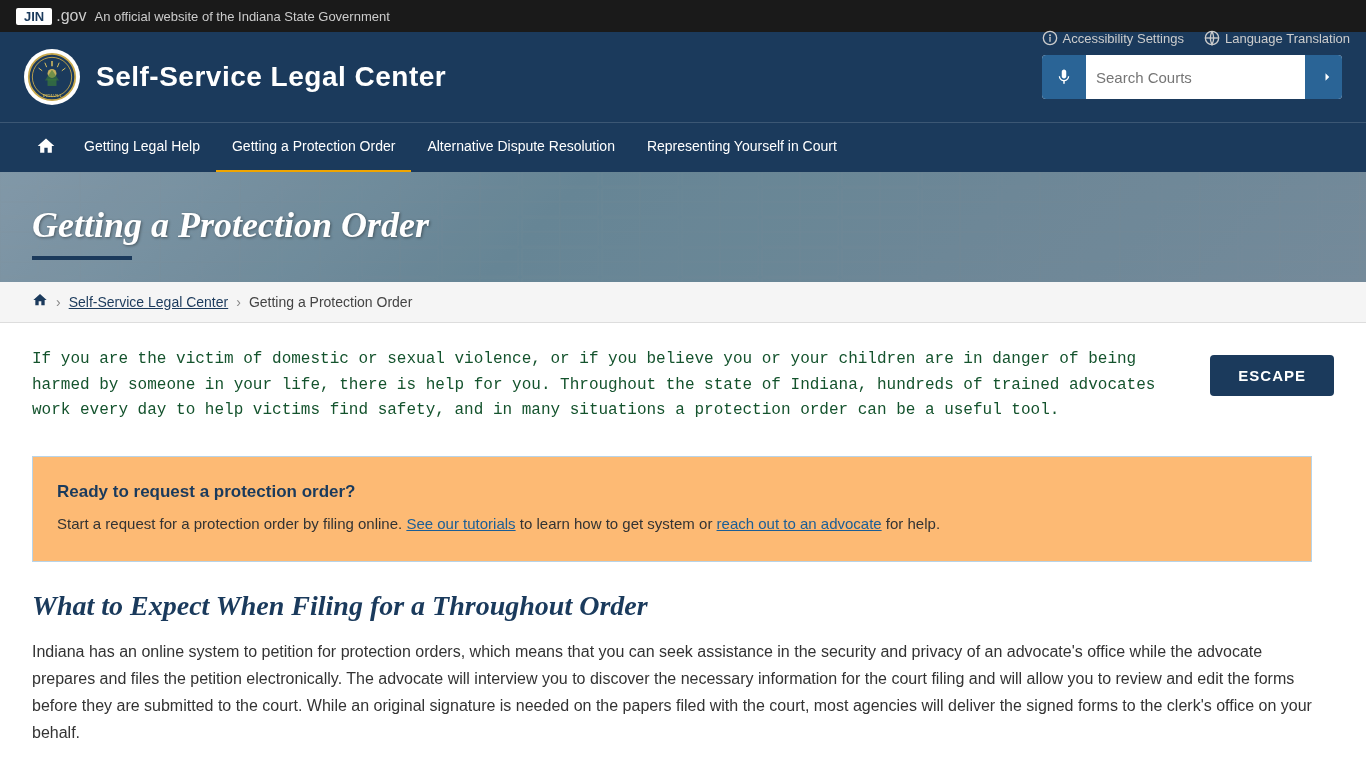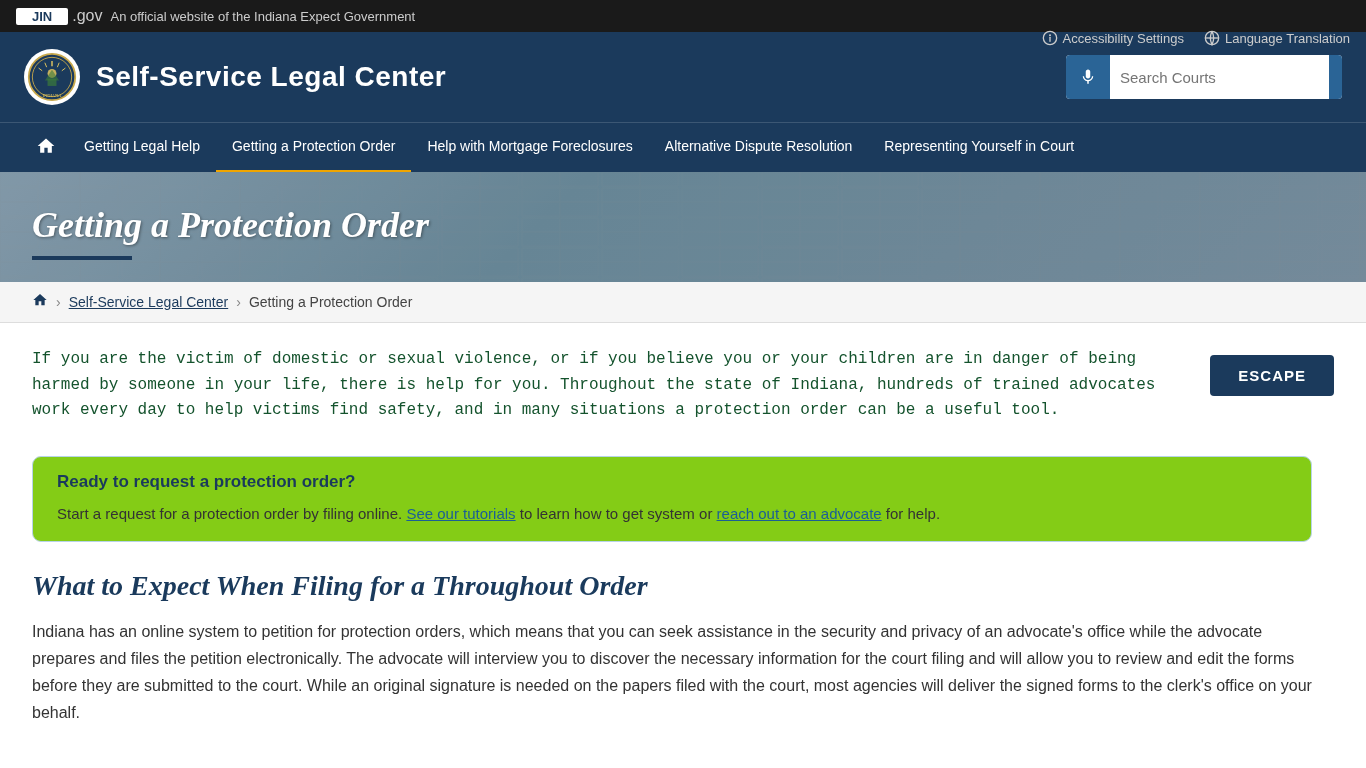--- a/index.html
+++ b/index.html
@@ -48,21 +48,21 @@
       font-weight: bold;
       font-family: Arial, sans-serif;
       letter-spacing: 0.5px;
     }
     #search-bar {
       display: flex;
       align-items: center;
       background: #fff;
       border-radius: 4px;
       overflow: hidden;
-      width: 276px;
+      width: 300px;
     }
     #search-mic-btn {
       background: #2a6496;
       border: none;
       width: 44px;
       height: 44px;
       display: flex;
       align-items: center;
       justify-content: center;
       cursor: pointer;
@@ -193,23 +193,23 @@
       font-size: 16px;
       line-height: 1.6;
       color: #14532d;
       max-width: 1150px;
       margin-bottom: 32px;
     }
 
     
     #info-box {
       border: 1px solid #b8d4e8;
-      background: #84cc16;
-      border-radius: 9px;
-      padding: 15px 24px;
+      background: #fdba74;
+      border-radius: 0;
+      padding: 25px 24px;
       margin-bottom: 28px;
       max-width: 1280px;
     }
     #info-box-title {
       font-family: Arial, sans-serif;
       font-size: 17px;
       font-weight: bold;
       color: #1a3a5c;
       margin-bottom: 10px;
     }
@@ -247,21 +247,21 @@
     .jin-logo {
       display: flex;
       align-items: center;
       gap: 4px;
     }
     .jin-box {
       background: #fff;
       color: #1b3a5c;
       font-weight: bold;
       font-size: 13px;
-      padding: 1px 16px;
+      padding: 1px 8px;
       border-radius: 2px;
       font-family: Arial, sans-serif;
     }
     .jin-gov-text {
       color: #ccc;
       font-size: 16px;
       font-family: Arial, sans-serif;
     }
 
     
@@ -272,21 +272,21 @@
   </style>
 </head>
 <body>
 
 <div id="top-bar">
   <div id="top-bar-left">
     <div class="jin-logo">
       <span class="jin-box">JIN</span>
       <span class="jin-gov-text">.gov</span>
     </div>
-    <span style="font-family:Arial,sans-serif;font-size:13px;color:#ccc;">An official website of the Indiana Expect Government</span>
+    <span style="font-family:Arial,sans-serif;font-size:13px;color:#ccc;">An official website of the Indiana State Government</span>
   </div>
   <div id="top-bar-right">
     <a class="top-bar-link">
       <svg width="16" height="16" viewBox="0 0 24 24" fill="#ccc">
           <circle cx="12" cy="12" r="10" stroke="#ccc" stroke-width="2" fill="none"></circle>
           <circle cx="12" cy="8" r="1.5" fill="#ccc"></circle>
           <line x1="12" y1="11" x2="12" y2="17" stroke="#ccc" stroke-width="2" stroke-linecap="round"></line>
         </svg>
       <span>Accessibility Settings</span>
     </a>
@@ -344,23 +344,20 @@
         <path d="M10 20v-6h4v6h5v-8h3L12 3 2 12h3v8z"></path>
       </svg>
   </a>
   <a class="nav-item">
     <span>Getting Legal Help</span>
   </a>
   <a class="nav-item active">
     <span>Getting a Protection Order</span>
   </a>
   <a class="nav-item">
-    <span>Help with Mortgage Foreclosures</span>
-  </a>
-  <a class="nav-item">
     <span>Alternative Dispute Resolution</span>
   </a>
   <a class="nav-item">
     <span>Representing Yourself in Court</span>
   </a>
 </nav>
 
 <div id="hero">
   <div id="hero-bg">
 

